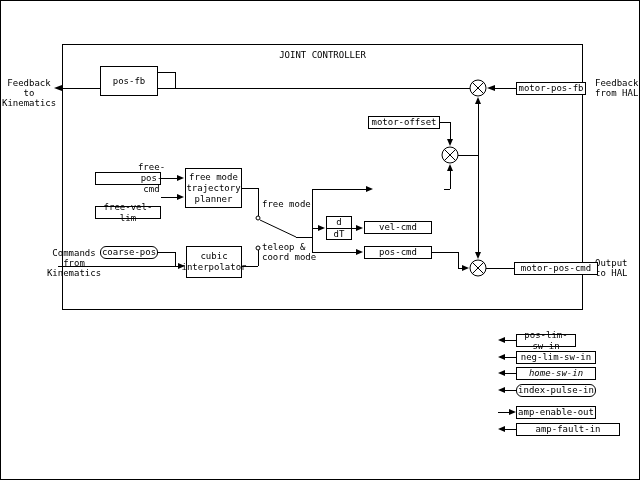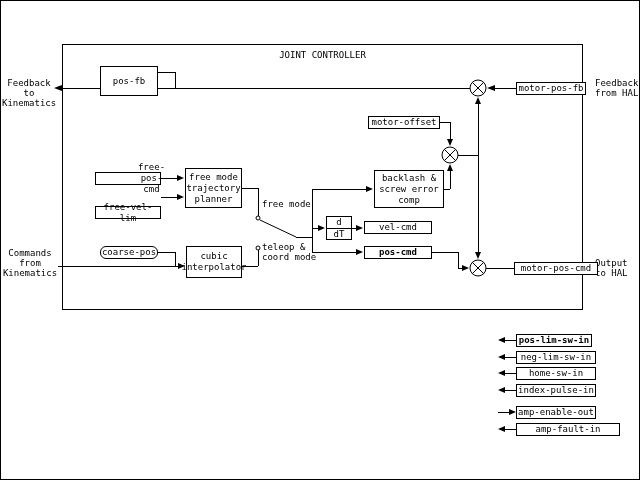--- a/index.html
+++ b/index.html
@@ -137,57 +137,54 @@
       <circle cx="258" cy="218" r="2" fill="#fff" stroke="#000"></circle>
       <circle cx="258" cy="248" r="2" fill="#fff" stroke="#000"></circle>
       <line x1="260" y1="220" x2="296" y2="237" stroke="#000" stroke-width="1"></line>
     </g>
   </svg>
 
   <div class="title">JOINT CONTROLLER</div>
 
   <div class="lbl center" style="left:2px; top:78px; width:54px;">Feedback to
 Kinematics</div>
-  <div class="lbl center" style="left:2px; top:248px; width:56px;">Commands
+  <div class="lbl center" style="left:2px; top:248px; width:56px;padding-left:44px;">Commands
 from
 Kinematics</div>
   <div class="lbl" style="left:595px; top:78px; width:45px;">Feedback
 from HAL</div>
   <div class="lbl" style="left:595px; top:258px; width:45px;">Output
 to HAL</div>
 
   <div class="box" style="left:100px; top:66px; width:58px; height:30px;">pos-fb</div>
   <div class="box" style="left:95px; top:172px; width:66px; height:13px;padding-left:47px;">free-pos-cmd</div>
   <div class="box" style="left:95px; top:206px; width:66px; height:13px;">free-vel-lim</div>
   <div class="box" style="left:185px; top:168px; width:57px; height:40px;">free mode
 trajectory
 planner</div>
   <div class="box" style="left:100px; top:246px; width:58px; height:13px;border-radius:6px;">coarse-pos</div>
   <div class="box" style="left:186px; top:246px; width:56px; height:32px;">cubic
 interpolator</div>
   <div class="box" style="left:368px; top:116px; width:72px; height:13px;">motor-offset</div>
-  <div class="box" style="left:374px; top:170px; width:70px; height:38px;">backlash &amp;
-screw error
-comp</div>
 
   <div class="box frac" style="left:326px; top:216px; width:26px; height:24px;">
     <div class="num">d</div>
     <div class="den">dT</div>
   </div>
 
   <div class="box" style="left:364px; top:221px; width:68px; height:13px;">vel-cmd</div>
-  <div class="box" style="left:364px; top:246px; width:68px; height:13px;font-weight:bold;">pos-cmd</div>
+  <div class="box" style="left:364px; top:246px; width:68px; height:13px;">pos-cmd</div>
   <div class="box" style="left:516px; top:82px; width:70px; height:13px;">motor-pos-fb</div>
   <div class="box" style="left:514px; top:262px; width:84px; height:13px;">motor-pos-cmd</div>
 
   <div class="lbl" style="left:262px; top:199px; width:54px;">free mode</div>
   <div class="lbl" style="left:262px; top:242px; width:60px;">teleop &amp;
 coord mode</div>
 
-  <div class="box" style="left:516px; top:334px; width:76px; height:13px;font-weight:bold;">pos-lim-sw-in</div>
+  <div class="box" style="left:516px; top:334px; width:60px; height:13px;">pos-lim-sw-in</div>
   <div class="box" style="left:516px; top:351px; width:80px; height:13px;">neg-lim-sw-in</div>
-  <div class="box" style="left:516px; top:367px; width:80px; height:13px;">home-sw-in</div>
-  <div class="box" style="left:516px; top:384px; width:80px; height:13px;">index-pulse-in</div>
+  <div class="box" style="left:516px; top:367px; width:80px; height:13px;font-style:italic;">home-sw-in</div>
+  <div class="box" style="left:516px; top:384px; width:80px; height:13px;border-radius:6px;">index-pulse-in</div>
   <div class="box" style="left:516px; top:406px; width:80px; height:13px;">amp-enable-out</div>
   <div class="box" style="left:516px; top:423px; width:104px; height:13px;text-align:right;">amp-fault-in</div>
 
   <div class="frame"></div>
 </div>
 
 </body></html>

